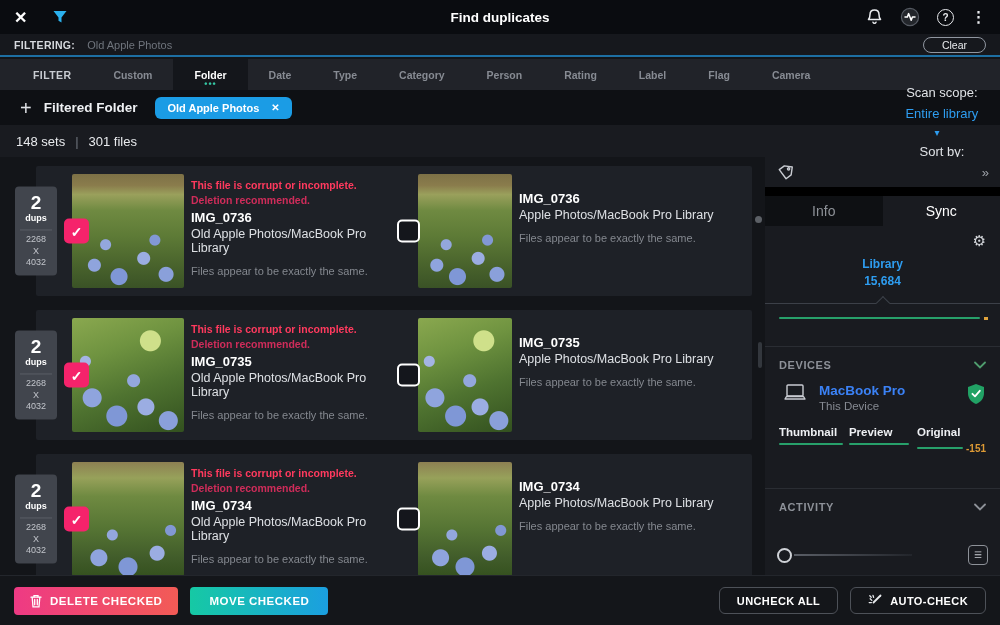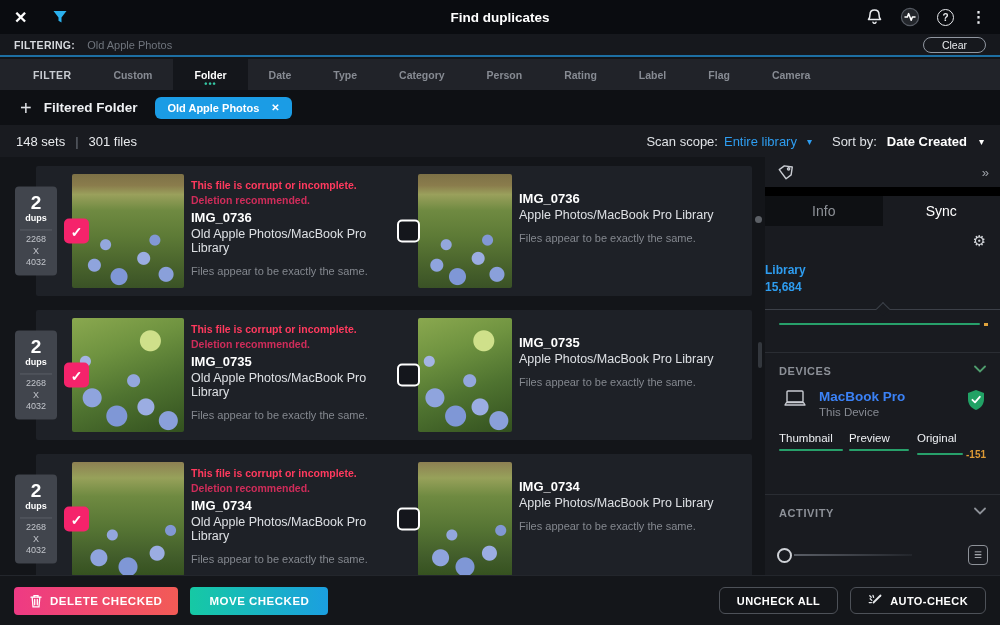--- a/index.html
+++ b/index.html
@@ -43,21 +43,21 @@
   .plus { font-size:20px; font-weight:300; color:#dfe2e6; margin-left:6px; line-height:1; }
   .folderrow-label { font-size:13.5px; color:#eef0f3; margin-left:12px; font-weight:bold; }
   .chip { margin-left:18px; background:#1b9ce5; color:#fff; font-size:11px; font-weight:bold;
     border-radius:6px; padding:5px 12px; display:flex; align-items:center; gap:12px; cursor:pointer; }
   .chip .chip-x { font-size:10px; font-weight:bold; }
 
   
   .statsrow { position:absolute; top:125px; left:0; right:0; height:32px; background:#191b20;
     display:flex; align-items:center; padding:0 16px; font-size:13px; }
   .statsep { color:#6f747c; margin:0 10px; }
-  .stats-right { margin-left:auto; display:flex; align-items:center; gap:6px; }
+  .stats-right { margin-left:auto; display:flex; align-items:center; gap:6px;flex-direction:column; }
   .scan-label, .sort-label { color:#dfe2e6; }
   .scan-value { color:#2e9df0; cursor:pointer; }
   .caret-blue { color:#2e9df0; font-size:10px; margin:0 14px 0 4px; }
   .sort-value { color:#fff; font-weight:bold; margin-left:4px; cursor:pointer; }
   .caret-white { color:#fff; font-size:10px; margin-left:6px; }
 
   
   .list { position:absolute; left:0; top:157px; width:752px; height:418px; background:#131519;
     padding-top:9px; overflow:hidden; }
   .card { position:relative; margin:0 0 14px 36px; width:716px; height:130px;
@@ -123,43 +123,43 @@
   .ptoolbar { height:30px; display:flex; align-items:center; padding:0 12px; }
   .pchevrons { margin-left:auto; color:#9da1a8; font-size:13px; letter-spacing:-1px; cursor:pointer; }
   .pblack { height:9px; background:#000; }
   .ptabs { height:30px; display:flex; }
   .ptab { flex:1; display:flex; align-items:center; justify-content:center; font-size:14px;
     cursor:pointer; }
   .ptab-info { background:#0e1013; color:#8d9197; }
   .ptab-sync { background:#191b20; color:#fff; }
   .gearrow { height:28px; text-align:right; padding:6px 14px 0 0; }
   .gear { font-size:15px; color:#d3d6da; cursor:pointer; line-height:1; }
-  .librow { text-align:left; line-height:1.45; margin-top:8px; }
+  .librow { text-align:center; line-height:1.45; margin-top:2px; }
   .lib-label, .lib-count { font-size:12px; font-weight:bold; color:#2e9df0; }
   .pdivider { border-top:1px solid #3c4048; position:relative; margin-top:12px; }
   .pdivider .notch { position:absolute; left:50%; top:-6px; width:10px; height:10px;
     transform:translateX(-50%) rotate(45deg); background:#191b20;
     border-left:1px solid #3c4048; border-top:1px solid #3c4048; }
   .syncline { margin:13px 12px 0 14px; display:flex; align-items:center; }
   .syncline .green { height:2px; background:#27a06a; flex:1; border-radius:1px; }
   .syncline .odot { width:4px; height:3px; background:#e0a33c; margin-left:4px; }
   .sectdiv { border-top:1px solid #2a2d33; margin-top:26px; }
-  .secthead { display:flex; align-items:flex-start; padding:12px 14px 0; }
+  .secthead { display:flex; align-items:center; padding:12px 14px 0; }
   .sectlabel { font-size:11px; font-weight:bold; color:#8d9198; letter-spacing:.6px; }
   .secthead .sp { margin-left:auto; }
   .devrow { display:flex; align-items:flex-start; padding:12px 14px 0 18px; }
   .devtext { margin-left:12px; }
   .devname { font-size:13.5px; font-weight:bold; color:#3b82f6; }
   .devsub { font-size:11.5px; color:#868a92; margin-top:2px; }
   .devshield { margin-left:auto; }
   .colsrow { display:flex; padding:14px 14px 0; }
   .col { width:76px; }
   .col.c2 { width:74px; }
   .col.c3 { width:auto; flex:1; }
-  .collabel { font-size:11.5px; font-weight:normal; color:#eef0f3; }
+  .collabel { font-size:11.5px; font-weight:bold; color:#eef0f3; }
   .colbar { height:2px; background:#27a06a; border-radius:1px; margin-top:5px; }
   .col .colbar { width:64px; }
   .col.c2 .colbar { width:60px; }
   .col.c3 .barrow { display:flex; align-items:center; margin-top:5px; }
   .col.c3 .colbar { width:46px; margin-top:0; }
   .delta { font-size:10px; font-weight:bold; color:#dd9a35; margin-left:3px; }
   .activity-div { margin-top:34px; }
   .pbottom { position:absolute; bottom:10px; left:12px; right:12px; display:flex;
     align-items:center; }
   .sl-thumb { width:15px; height:15px; border:2px solid #cfd2d7; border-radius:50%;

